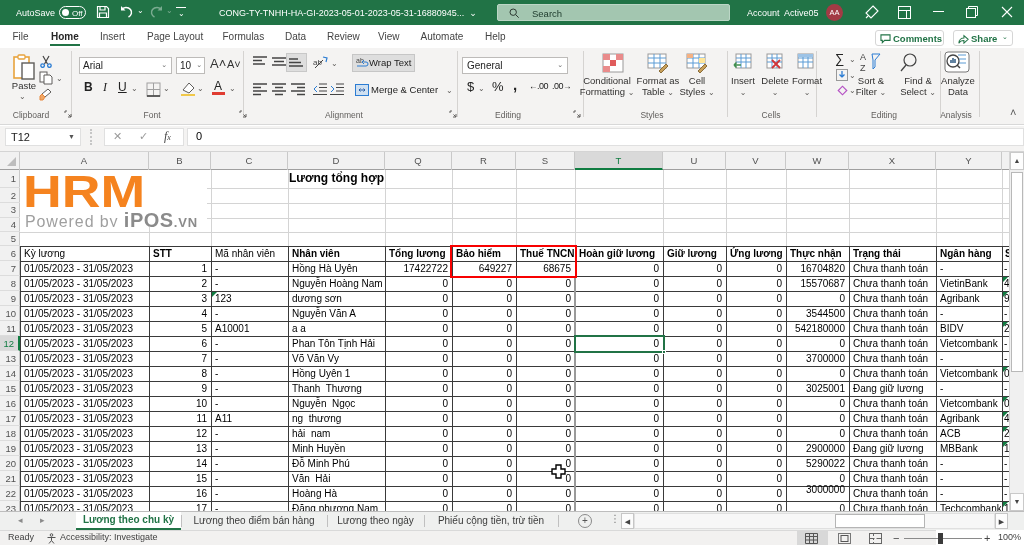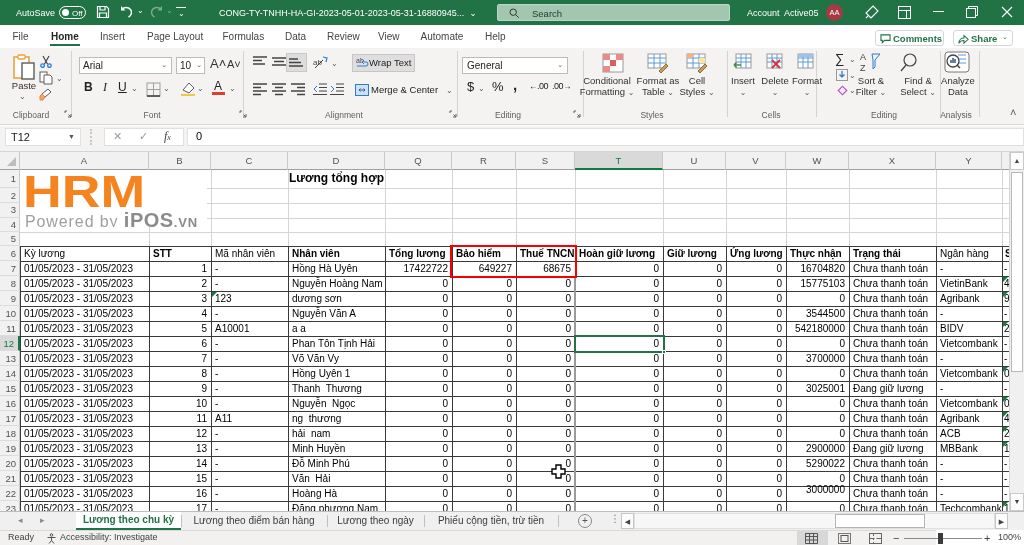--- a/index.html
+++ b/index.html
@@ -412,21 +412,21 @@
     <div class="ab cell" style="left:212px;top:94px;width:75px;height:16px;padding-left:3px;font-weight:normal;">Mã nhân viên</div>
     <div class="ab cell" style="left:289px;top:94px;width:95px;height:14px;padding-left:3px;font-weight:bold;">Nhân viên</div>
     <div class="ab cell" style="left:386px;top:94px;width:65px;height:14px;padding-left:3px;font-weight:bold;">Tổng lương</div>
     <div class="ab cell" style="left:453px;top:94px;width:62px;height:14px;padding-left:3px;font-weight:bold;">Bảo hiểm</div>
     <div class="ab cell" style="left:517px;top:94px;width:57px;height:14px;padding-left:3px;font-weight:bold;">Thuế TNCN</div>
     <div class="ab cell" style="left:576px;top:94px;width:86px;height:14px;padding-left:3px;font-weight:bold;">Hoàn giữ lương</div>
     <div class="ab cell" style="left:664px;top:94px;width:61px;height:14px;padding-left:3px;font-weight:bold;">Giữ lương</div>
     <div class="ab cell" style="left:727px;top:94px;width:58px;height:14px;padding-left:3px;font-weight:bold;">Ứng lương</div>
     <div class="ab cell" style="left:787px;top:94px;width:61px;height:14px;padding-left:3px;font-weight:bold;">Thực nhận</div>
     <div class="ab cell" style="left:850px;top:94px;width:85px;height:14px;padding-left:3px;font-weight:bold;">Trạng thái</div>
-    <div class="ab cell" style="left:937px;top:94px;width:64px;height:14px;padding-left:3px;font-weight:normal;">Ngân hàng</div>
+    <div class="ab cell" style="left:937px;top:94px;width:64px;height:14px;padding-left:3px;font-weight:bold;">Ngân hàng</div>
     <div class="ab cell" style="left:1005px;top:94px;width:5px;height:14px;font-weight:bold;">S</div>
     <div class="ab cell" style="left:21px;top:109px;width:127px;height:14px;padding-left:3px;">01/05/2023 - 31/05/2023</div>
     <div class="ab cell" style="left:150px;top:109px;width:60px;height:14px;text-align:right;padding-right:3px;">1</div>
     <div class="ab cell" style="left:212px;top:109px;width:75px;height:14px;padding-left:3px;">-</div>
     <div class="ab cell" style="left:289px;top:109px;width:95px;height:14px;padding-left:3px;">Hồng Hà Uyên</div>
     <div class="ab cell" style="left:386px;top:109px;width:65px;height:14px;text-align:right;padding-right:3px;">17422722</div>
     <div class="ab cell" style="left:453px;top:109px;width:62px;height:14px;text-align:right;padding-right:3px;">649227</div>
     <div class="ab cell" style="left:517px;top:109px;width:57px;height:14px;text-align:right;padding-right:3px;">68675</div>
     <div class="ab cell" style="left:576px;top:109px;width:86px;height:14px;text-align:right;padding-right:3px;">0</div>
     <div class="ab cell" style="left:664px;top:109px;width:61px;height:14px;text-align:right;padding-right:3px;">0</div>
@@ -438,21 +438,21 @@
     <div class="ab cell" style="left:21px;top:124px;width:127px;height:14px;padding-left:3px;">01/05/2023 - 31/05/2023</div>
     <div class="ab cell" style="left:150px;top:124px;width:60px;height:14px;text-align:right;padding-right:3px;">2</div>
     <div class="ab cell" style="left:212px;top:124px;width:75px;height:14px;padding-left:3px;">-</div>
     <div class="ab cell" style="left:289px;top:124px;width:95px;height:14px;padding-left:3px;">Nguyễn Hoàng Nam</div>
     <div class="ab cell" style="left:386px;top:124px;width:65px;height:14px;text-align:right;padding-right:3px;">0</div>
     <div class="ab cell" style="left:453px;top:124px;width:62px;height:14px;text-align:right;padding-right:3px;">0</div>
     <div class="ab cell" style="left:517px;top:124px;width:57px;height:14px;text-align:right;padding-right:3px;">0</div>
     <div class="ab cell" style="left:576px;top:124px;width:86px;height:14px;text-align:right;padding-right:3px;">0</div>
     <div class="ab cell" style="left:664px;top:124px;width:61px;height:14px;text-align:right;padding-right:3px;">0</div>
     <div class="ab cell" style="left:727px;top:124px;width:58px;height:14px;text-align:right;padding-right:3px;">0</div>
-    <div class="ab cell" style="left:787px;top:124px;width:61px;height:14px;text-align:right;padding-right:3px;">15775103</div>
+    <div class="ab cell" style="left:787px;top:124px;width:61px;height:14px;text-align:right;padding-right:3px;">15570687</div>
     <div class="ab cell" style="left:850px;top:124px;width:85px;height:14px;padding-left:3px;">Chưa thanh toán</div>
     <div class="ab cell" style="left:937px;top:124px;width:64px;height:14px;padding-left:3px;">VietinBank</div>
     <div class="ab cell" style="left:1004px;top:124px;width:5px;height:14px;">4</div>
     <div class="ab tri" style="left:1003px;top:124.5px;"></div>
     <div class="ab cell" style="left:21px;top:139px;width:127px;height:14px;padding-left:3px;">01/05/2023 - 31/05/2023</div>
     <div class="ab cell" style="left:150px;top:139px;width:60px;height:14px;text-align:right;padding-right:3px;">3</div>
     <div class="ab cell" style="left:212px;top:139px;width:75px;height:14px;padding-left:3px;">123</div>
     <div class="ab cell" style="left:289px;top:139px;width:95px;height:14px;padding-left:3px;">dương sơn</div>
     <div class="ab cell" style="left:386px;top:139px;width:65px;height:14px;text-align:right;padding-right:3px;">0</div>
     <div class="ab cell" style="left:453px;top:139px;width:62px;height:14px;text-align:right;padding-right:3px;">0</div>

